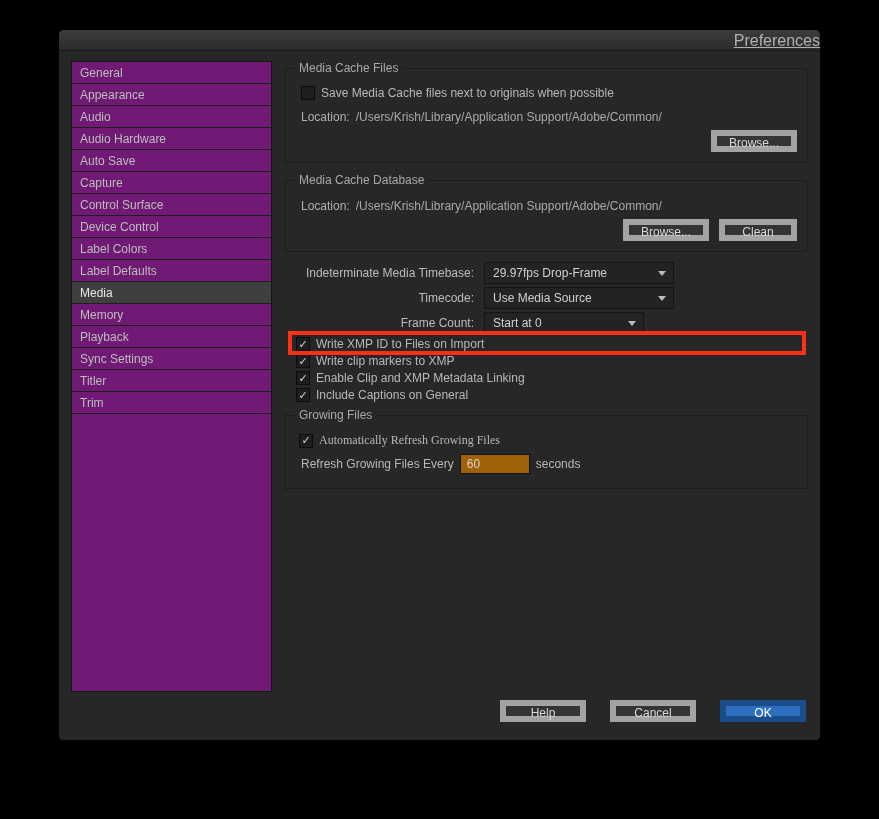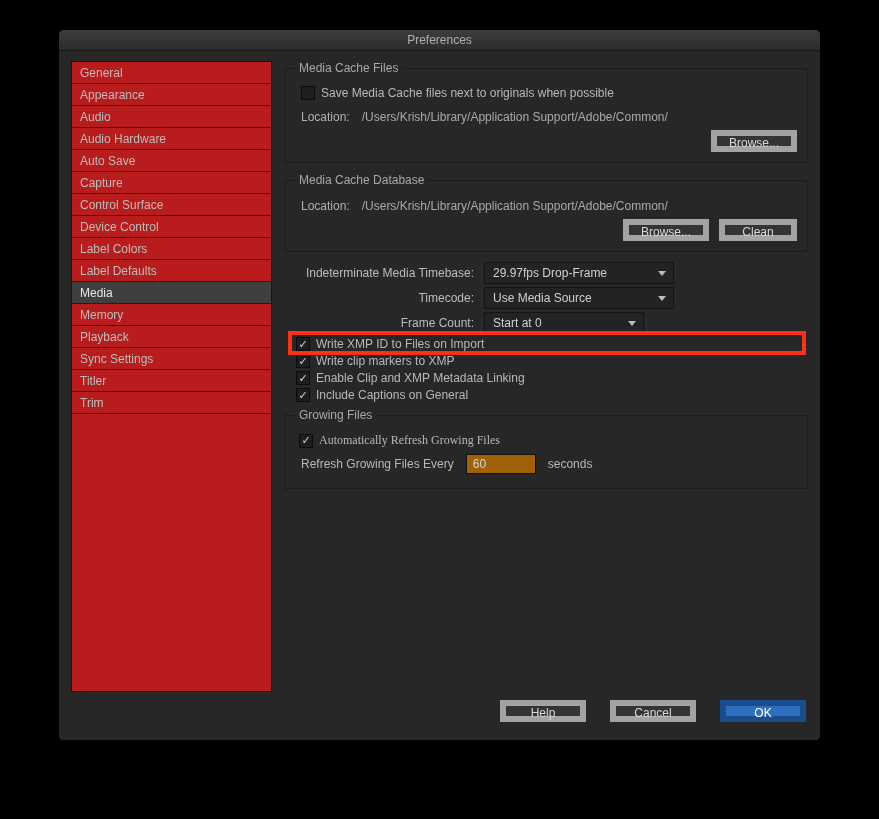--- a/index.html
+++ b/index.html
@@ -23,35 +23,36 @@
     border-radius: 6px 6px 5px 5px;
     box-shadow: 0 10px 40px rgba(0,0,0,0.7);
     overflow: hidden;
     display: flex;
     flex-direction: column;
   }
   .titlebar {
     height: 21px;
     background: linear-gradient(#3c3c3c,#2c2c2c);
     border-bottom: 1px solid #1a1a1a;
-    text-align: center;
+    text-align: right;
     line-height: 21px;
     color: #b0b0b0;
-    font-size: 12px;
+    font-size: 16px;
+    text-decoration: underline;
   }
   .body {
     flex: 1;
     display: flex;
     padding: 10px 12px 0 12px;
     gap: 12px;
   }
   .sidebar {
     width: 201px;
     border: 1px solid #141414;
-    background: #b91c1c;
+    background: #701a75;
     display: flex;
     flex-direction: column;
   }
   .sidebar-item {
     height: 22px;
     line-height: 22px;
     padding: 0 8px;
     border-bottom: 1px solid #1f1f1f;
     color: #bdbdbd;
     cursor: pointer;
@@ -64,21 +65,21 @@
     border-radius: 2px;
     margin-bottom: 10px;
     padding: 8px 10px 10px 10px;
     position: relative;
   }
   fieldset.group > legend {
     padding: 0 4px;
     color: #a8a8a8;
     font-size: 12px;
   }
-  .row { display:flex; align-items:center; margin: 4px 0; gap:12px; }
+  .row { display:flex; align-items:center; margin: 4px 0; gap:6px; }
   .lbl { color:#b0b0b0; }
   .path { color:#a9a9a9; }
   .btn {
     height: 22px;
     min-width: 78px;
     padding: 0 12px;
     background: #343434;
     border: 6px solid #a3a3a3;
     color: #d8d8d8;
     font-size: 12px;

